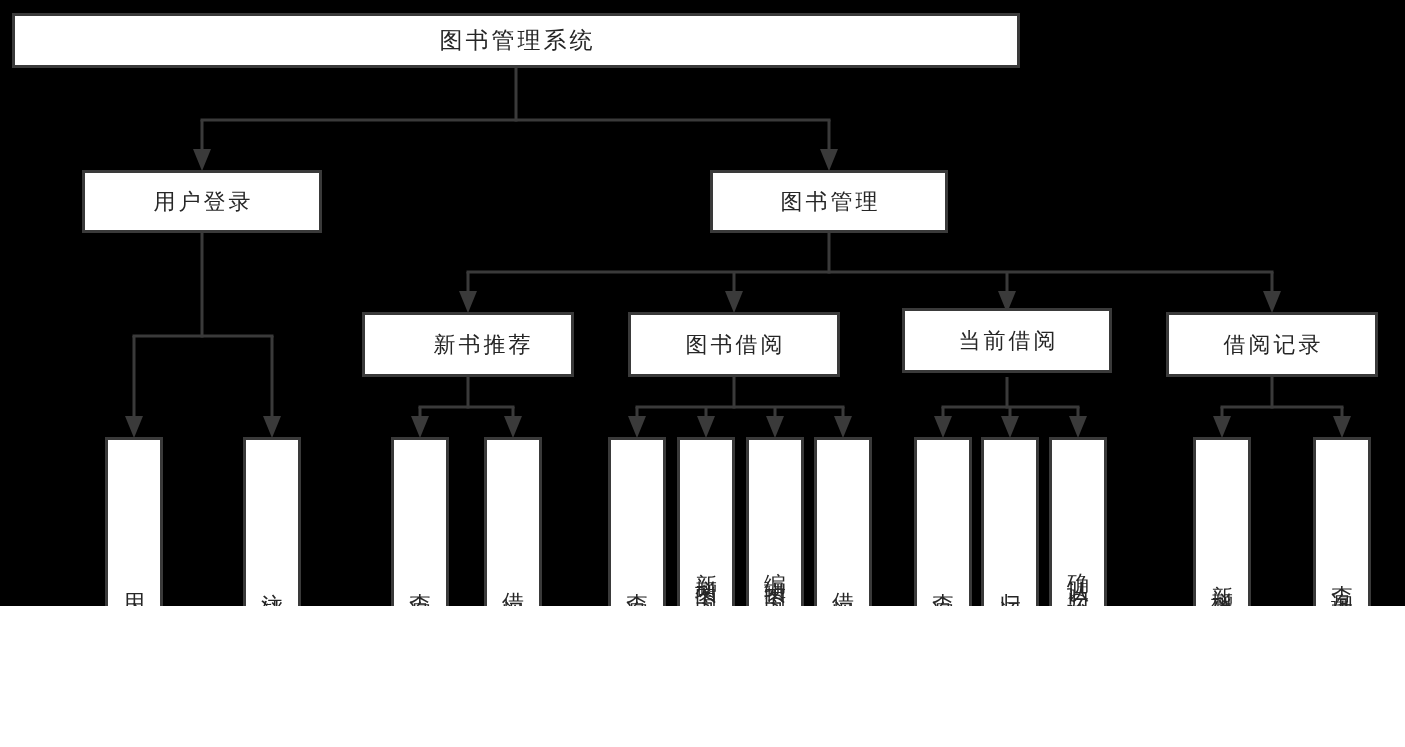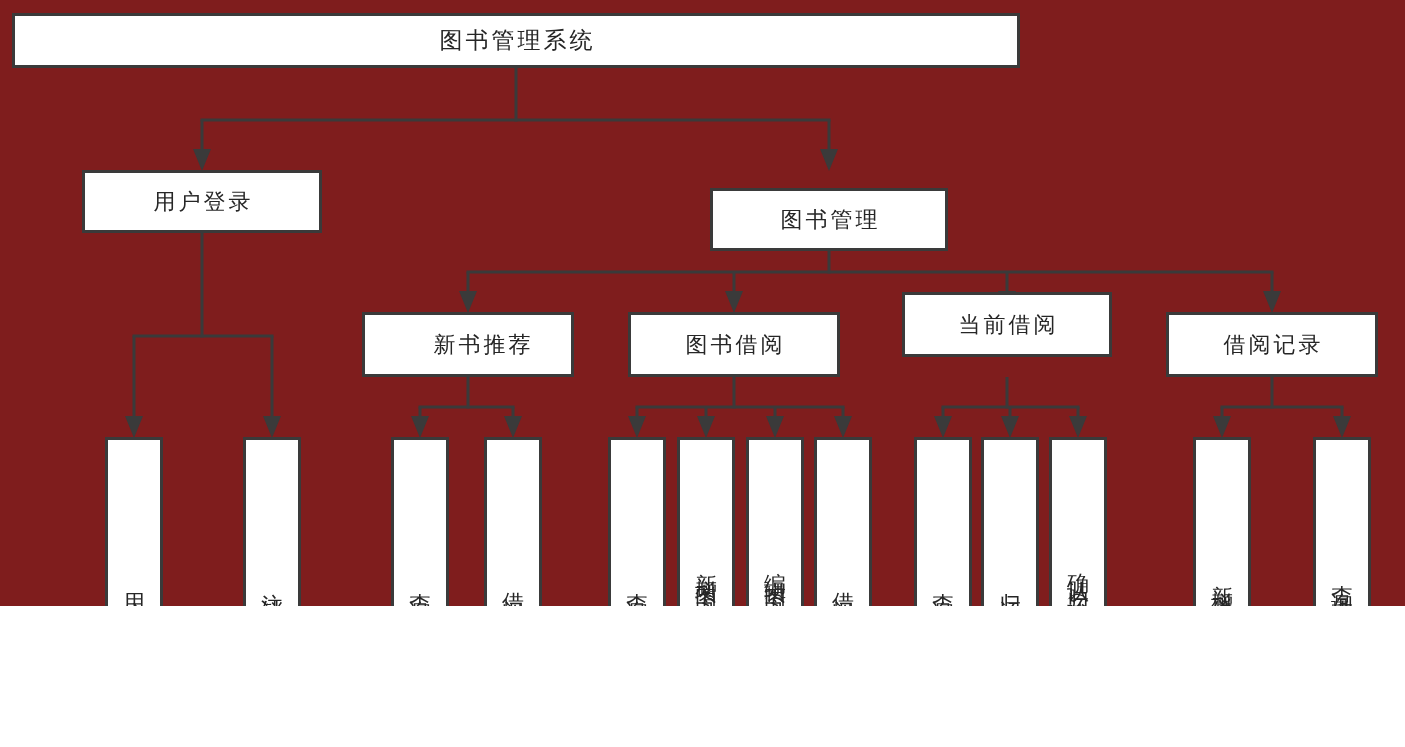--- a/index.html
+++ b/index.html
@@ -5,21 +5,21 @@
   html, body {
     margin: 0;
     padding: 0;
     background: #ffffff;
     font-family: "Liberation Sans", "DejaVu Sans", sans-serif;
   }
   #canvas {
     position: relative;
     width: 1405px;
     height: 606px;
-    background: #7f1d1d;
+    background: #000000;
     overflow: hidden;
   }
   #connectors {
     position: absolute;
     left: 0; top: 0;
     width: 1405px;
     height: 747px;
   }
   .box {
     position: absolute;
@@ -142,31 +142,31 @@
     </g>
   </svg>
 
   <div class="box" style="left:12px; top:13px; width:1008px; height:55px;">
     <span class="root-label">图书管理系统</span>
   </div>
 
   <div class="box" style="left:82px; top:170px; width:240px; height:63px;">
     <span class="h-label">用户登录</span>
   </div>
-  <div class="box" style="left:710px; top:188px; width:238px; height:63px;">
+  <div class="box" style="left:710px; top:170px; width:238px; height:63px;">
     <span class="h-label">图书管理</span>
   </div>
 
   <div class="box" style="left:362px; top:312px; width:212px; height:65px;padding-left:28px;">
     <span class="h-label">新书推荐</span>
   </div>
   <div class="box" style="left:628px; top:312px; width:212px; height:65px;">
     <span class="h-label">图书借阅</span>
   </div>
-  <div class="box" style="left:902px; top:292px; width:210px; height:65px;">
+  <div class="box" style="left:902px; top:308px; width:210px; height:65px;">
     <span class="h-label">当前借阅</span>
   </div>
   <div class="box" style="left:1166px; top:312px; width:212px; height:65px;">
     <span class="h-label">借阅记录</span>
   </div>
 
   <div class="box leaf" style="left:105px;">
     <span class="v-label">用户登录</span>
   </div>
   <div class="box leaf" style="left:243px;">

